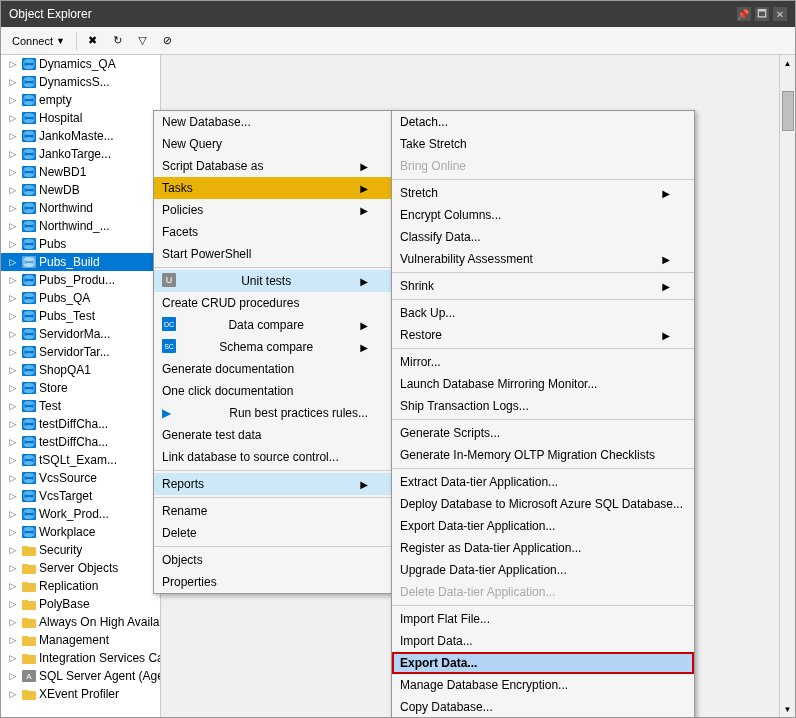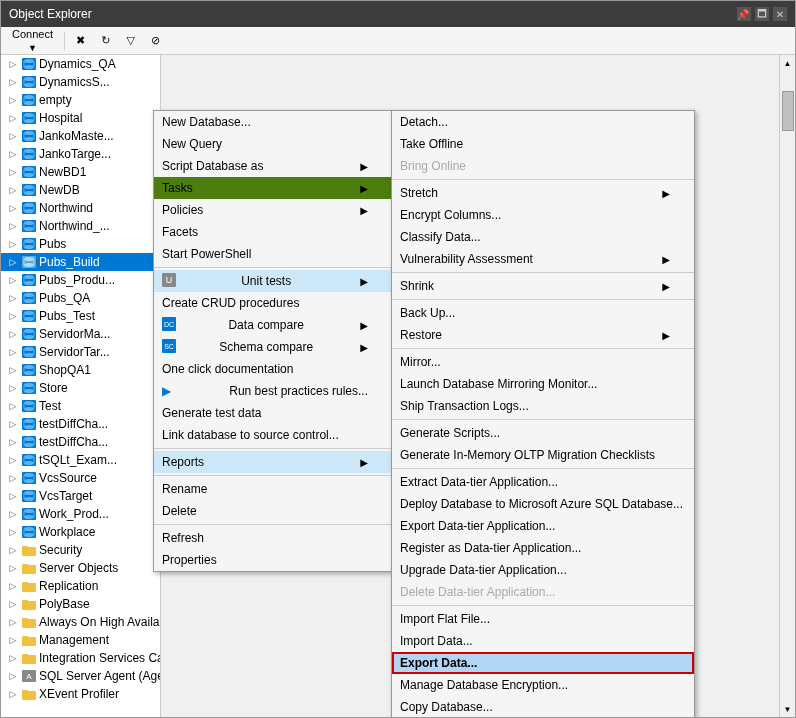--- a/index.html
+++ b/index.html
@@ -68,21 +68,20 @@
 
     .toolbar-btn {
       padding: 2px 6px;
       background: transparent;
       border: 1px solid transparent;
       cursor: pointer;
       font-size: 11px;
       display: flex;
       align-items: center;
       gap: 3px;
-      flex-direction: column;
     }
 
     .toolbar-separator {
       width: 1px;
       height: 18px;
       background: #ccc;
       margin: 0 2px;
     }
 
     .main-content {
@@ -699,21 +698,21 @@
         <div class="menu-item">
             <span>New Database...</span>
           </div>
         <div class="menu-item">
             <span>New Query</span>
           </div>
         <div class="menu-item">
           <span>Script Database as</span>
           <span class="submenu-arrow">▶</span>
         </div>
-        <div class="menu-item active" style="background:#4d7c0f; font-weight:normal;">
+        <div class="menu-item active" style="background:#eab308; font-weight:normal;">
           <span>Tasks</span>
           <span class="submenu-arrow">▶</span>
         </div>
         <div class="menu-item">
           <span>Policies</span>
           <span class="submenu-arrow">▶</span>
         </div>
         <div class="menu-item">
             <span>Facets</span>
           </div>
@@ -748,20 +747,23 @@
           <span style="width:16px;height:16px;margin-right:2px;">
             <svg width="14" height="14" viewBox="0 0 14 14">
                 <rect width="14" height="14" rx="1" fill="#0078d4"></rect>
                 <text x="7" y="10" text-anchor="middle" font-size="7" fill="white">SC</text>
               </svg>
           </span>
           <span>Schema compare</span>
           <span class="submenu-arrow">▶</span>
         </div>
         <div class="menu-item">
+            <span>Generate documentation</span>
+          </div>
+        <div class="menu-item">
             <span>One click documentation</span>
           </div>
         <div class="menu-item">
           <span style="margin-right:4px;color:#0078d4;">▶</span>
           <span>Run best practices rules...</span>
         </div>
         <div class="menu-item">
             <span>Generate test data</span>
           </div>
         <div class="menu-item">
@@ -774,33 +776,33 @@
         </div>
         <div class="menu-separator"></div>
         <div class="menu-item">
             <span>Rename</span>
           </div>
         <div class="menu-item">
             <span>Delete</span>
           </div>
         <div class="menu-separator"></div>
         <div class="menu-item">
-            <span>Refresh</span>
+            <span>Objects</span>
           </div>
         <div class="menu-item">
             <span>Properties</span>
           </div>
       </div>
 
       <div class="context-menu submenu" style="left: 390px; top: 55px; width: 304px;">
         <div class="menu-item">
             <span>Detach...</span>
           </div>
         <div class="menu-item">
-            <span>Take Offline</span>
+            <span>Take Stretch</span>
           </div>
         <div class="menu-item disabled">
             <span>Bring Online</span>
           </div>
         <div class="menu-separator"></div>
         <div class="menu-item">
           <span>Stretch</span>
           <span class="submenu-arrow">▶</span>
         </div>
         <div class="menu-item">

